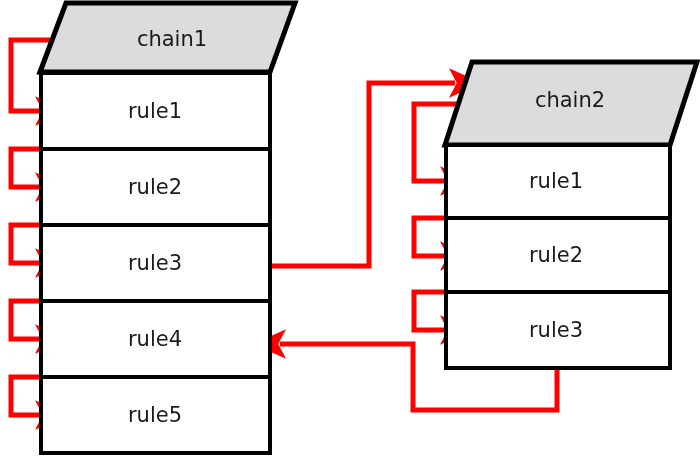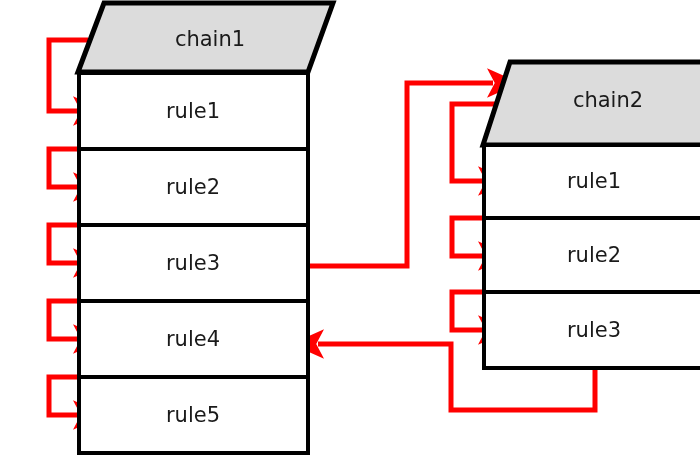--- a/index.html
+++ b/index.html
@@ -2,21 +2,21 @@
 <html><head>
 <meta charset="utf-8">
 <style>
   html,body{margin:0;padding:0;}
   body{
     width:700px;height:460px;
     background:#ffffff;
     font-family:"DejaVu Sans", sans-serif;
     overflow:hidden;
   }
-  #stage{position:relative;width:554px;height:460px;margin-left:38px;}
+  #stage{position:relative;width:554px;height:460px;}
   #stage svg{position:absolute;left:0;top:0;}
   .chain-label, .rule-label{
     pointer-events:none;
     user-select:none;
   }
 </style>
 </head>
 <body>
 
 <div id="stage">

